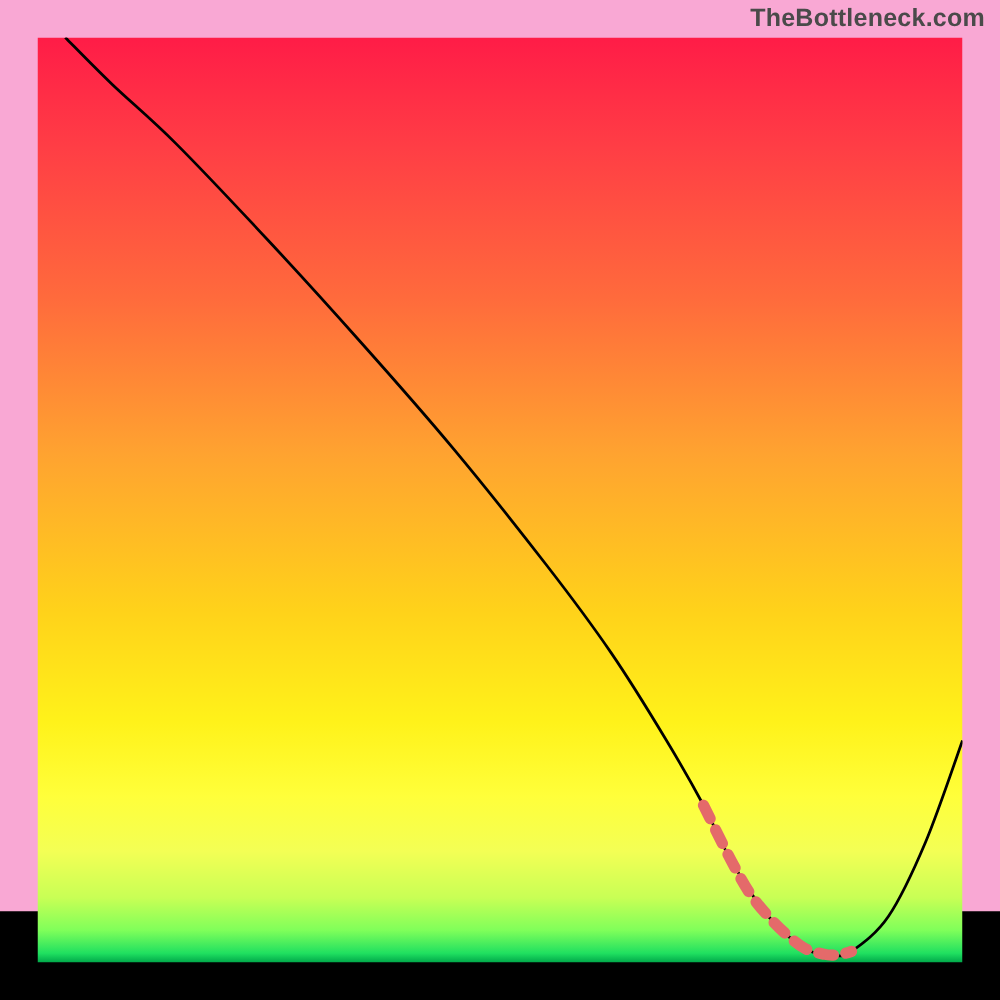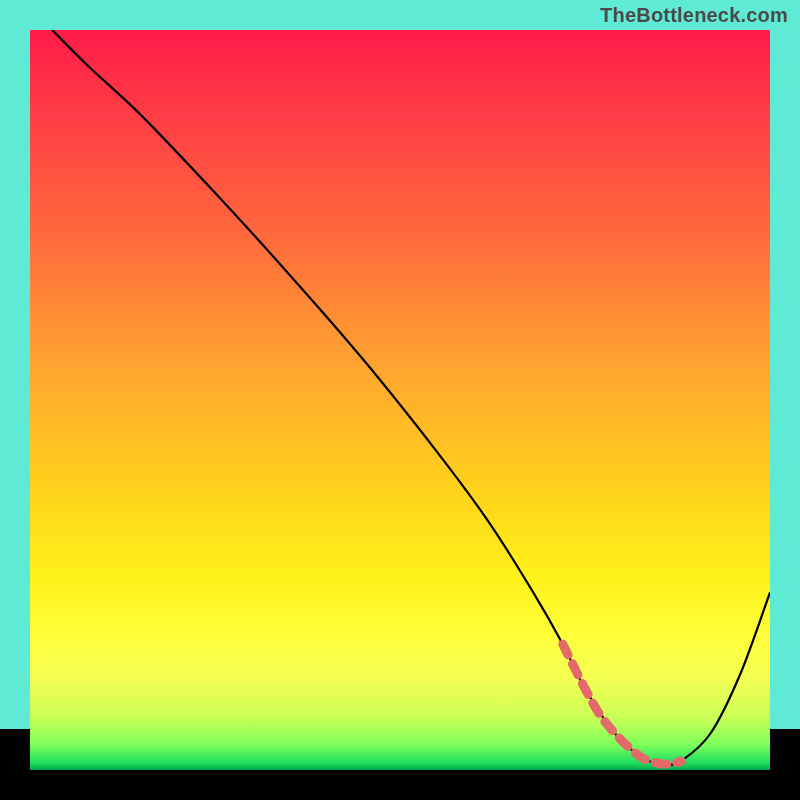--- a/index.html
+++ b/index.html
@@ -7,21 +7,21 @@
     padding: 0;
     width: 800px;
     height: 800px;
     background: #000000;
     overflow: hidden;
   }
   .outer {
     position: relative;
     width: 800px;
     height: 729px;
-    background: #5eead4;
+    background: #f9a8d4;
   }
   .watermark {
     position: absolute;
     top: 4px;
     right: 12px;
     font-family: Arial, Helvetica, sans-serif;
     font-size: 20px;
     font-weight: 600;
     color: #4a4a4a;
     letter-spacing: 0.2px;

